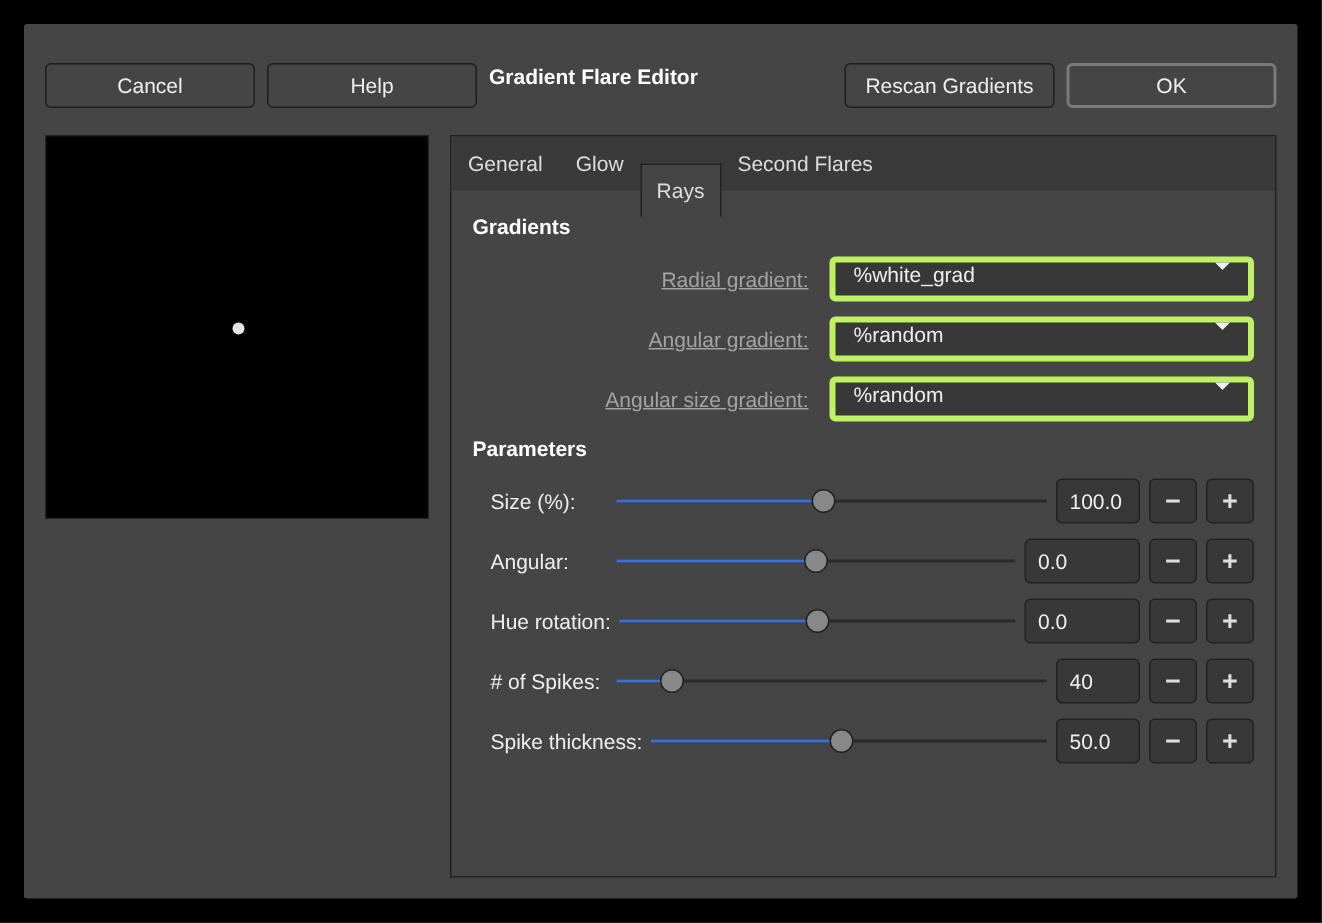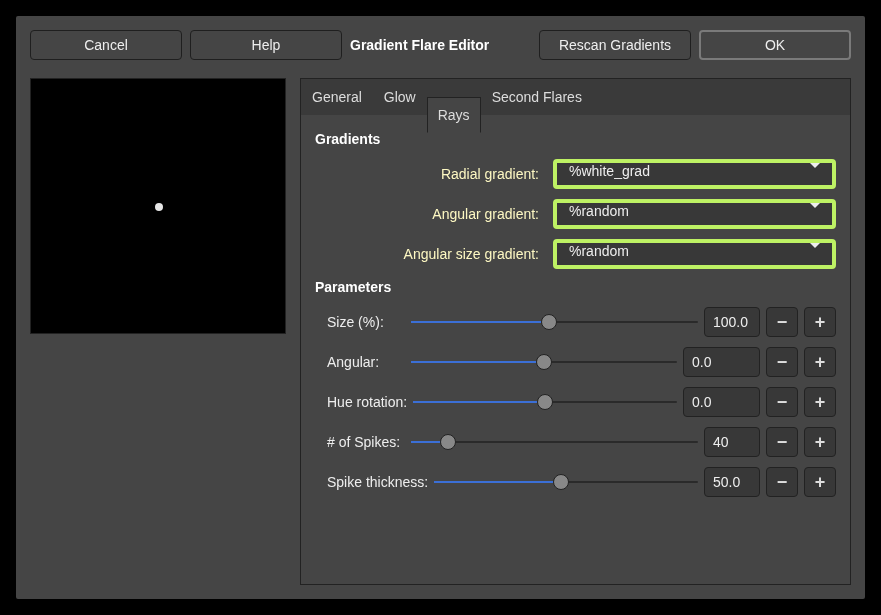--- a/index.html
+++ b/index.html
@@ -32,21 +32,21 @@
     background: #454545;
     border: 1px solid #1f1f1f;
     color: #eee;
     height: 30px;
     border-radius: 4px;
     display: flex;
     align-items: center;
     justify-content: center;
     cursor: pointer;
   }
-  .btn-cancel, .btn-help, .btn-rescan, .btn-ok { width: 152px; }
+  .btn-cancel, .btn-help, .btn-rescan, .btn-ok { width: 140px; margin-top: 12px; }
   .btn-ok { border: 2px solid #7a7a7a; }
   .title {
     flex: 1;
     font-weight: bold;
     color: #fff;
   }
   .body {
     display: flex;
     gap: 14px;
     flex: 1;
@@ -95,22 +95,23 @@
   }
   .row {
     display: flex;
     align-items: center;
     margin-bottom: 10px;
     gap: 8px;
   }
   .label {
     flex: 0 0 230px;
     text-align: right;
-    color: #fef9c3;
+    color: #a3a3a3;
     padding-right: 6px;
+    text-decoration: underline;
   }
   .dropdown {
     flex: 1;
     background: #383838;
     border: 4px solid #bef264;
     border-radius: 4px;
     height: 30px;
     display: flex;
     align-items: flex-start;
     justify-content: space-between;

